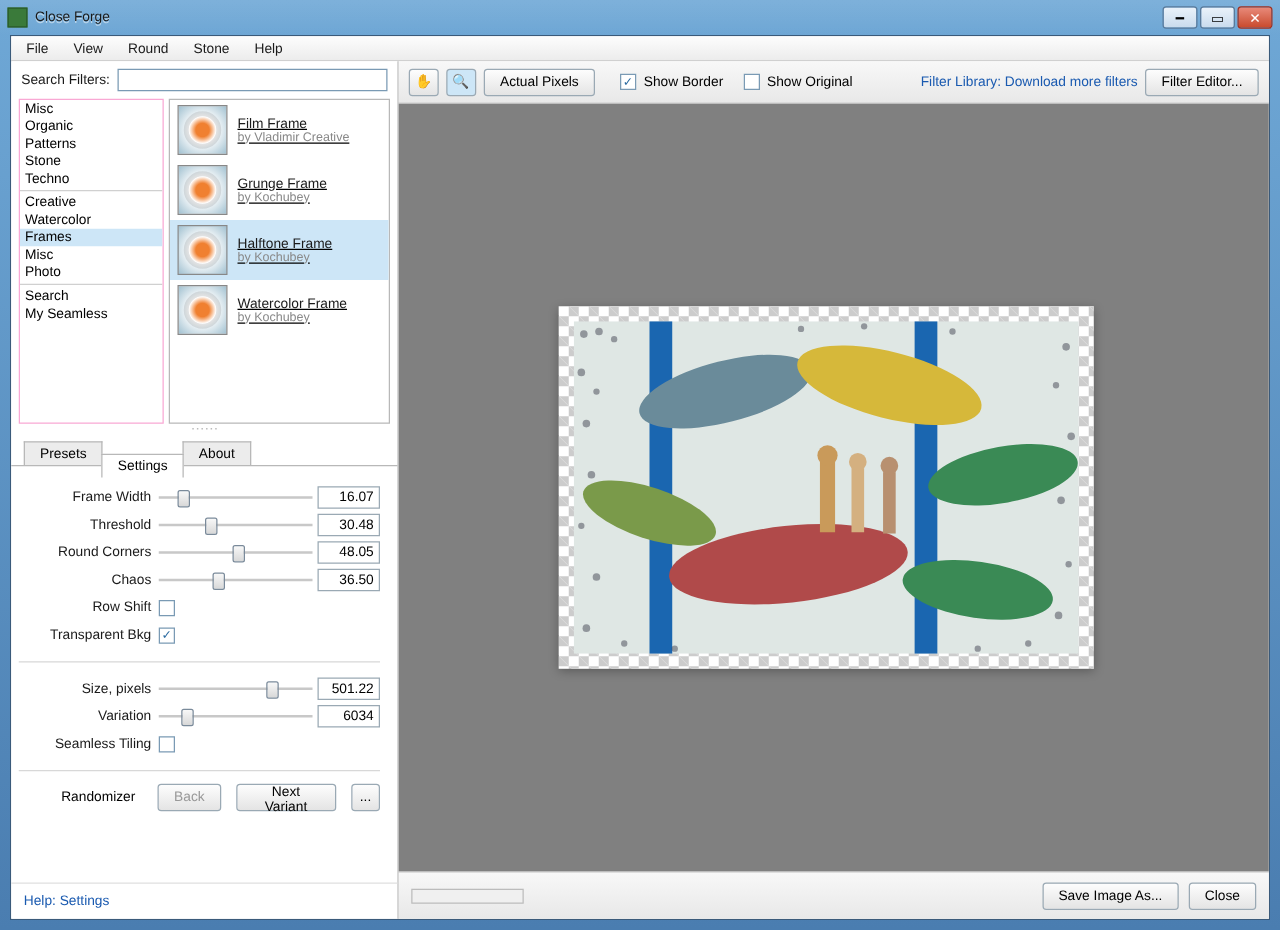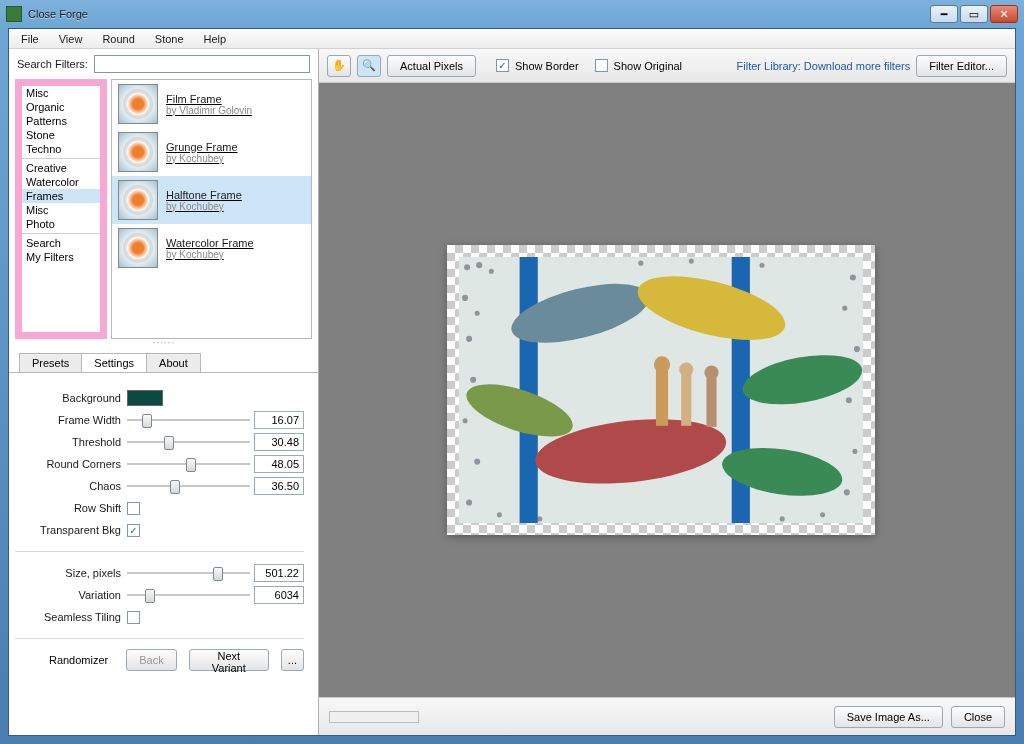--- a/index.html
+++ b/index.html
@@ -26,38 +26,38 @@
 .left { width: 310px; background: #fff; border-right: 1px solid #b0b0b0; display: flex; flex-direction: column; }
 .right { flex: 1; background: #f0f0f0; display: flex; flex-direction: column; }
 
 
 .searchrow { padding: 6px 8px; display: flex; align-items: center; gap: 6px; }
 .searchrow label { color: #1a1a1a; }
 .searchrow input { flex: 1; height: 18px; border: 1px solid #7a9ab4; padding: 0 3px; }
 
 
 .catrow { display: flex; gap: 4px; padding: 0 6px; height: 260px; }
-.catlist { width: 92px; border: 7px solid #f9a8d4; background: #fff; overflow: hidden; }
+.catlist { width: 116px; border: 1px solid #f9a8d4; background: #fff; overflow: hidden; }
 .catlist .cat { padding: 1px 4px; cursor: default; }
 .catlist .cat.sel { background: #cde6f7; }
 .catlist .sep { height: 1px; background: #d0d0d0; margin: 2px 0; }
 .filterlist { flex: 1; border: 1px solid #b8b8b8; background: #fff; overflow: hidden; }
 .flt { display: flex; align-items: center; gap: 8px; padding: 4px 6px; cursor: default; text-decoration: underline; }
 .flt.sel { background: #cde6f7; align-items: center; }
 .flt .thumb { width: 40px; height: 40px; border: 1px solid #888; background: radial-gradient(circle, #f08030 20%, #fff 40%, #a0c0d0 100%); position: relative; }
 .flt .thumb::after { content: ""; position: absolute; inset: 4px; border: 4px solid rgba(0,0,0,0.1); border-radius: 50%; }
 .flt .meta .name { color: #1a1a1a; }
 .flt .meta .author { color: #888; font-size: 10px; }
 
 .gripper { height: 6px; display: flex; justify-content: center; align-items: center; color: #bbb; cursor: row-resize; }
 
 
 .tabs { display: flex; padding: 8px 10px 0 10px; gap: 0; border-bottom: 1px solid #b8b8b8; }
 .tab { padding: 3px 12px; border: 1px solid #b8b8b8; border-bottom: none; background: #ececec; margin-right: -1px; cursor: default; }
-.tab.sel { background: #fff; position: relative; top: 0; }
+.tab.sel { background: #fff; position: relative; top: 10px; }
 
 
 .settings { padding: 14px 14px 10px 6px; flex: 1; overflow: auto; }
 .row { display: flex; align-items: center; height: 22px; }
 .row .lbl { width: 112px; text-align: right; padding-right: 6px; color: #1a1a1a; }
 .row .val { width: 50px; height: 18px; border: 1px solid #9aa9b4; text-align: right; padding: 0 4px; margin-left: 4px; background: #fff; }
 .slider { flex: 1; height: 16px; position: relative; }
 .slider .track { position: absolute; left: 0; right: 0; top: 7px; height: 2px; background: #c8c8c8; }
 .slider .thumb { position: absolute; top: 2px; width: 10px; height: 14px; background: linear-gradient(to bottom, #f8f8f8, #d8d8d8); border: 1px solid #7a8a9a; border-radius: 2px; cursor: pointer; }
 .swatch { width: 36px; height: 16px; border: 1px solid #666; display: inline-block; }
@@ -129,28 +129,28 @@
           <div class="cat">Stone</div>
           <div class="cat">Techno</div>
           <div class="sep"></div>
           <div class="cat">Creative</div>
           <div class="cat">Watercolor</div>
           <div class="cat sel">Frames</div>
           <div class="cat">Misc</div>
           <div class="cat">Photo</div>
           <div class="sep"></div>
           <div class="cat">Search</div>
-          <div class="cat">My Filters</div>
+          <div class="cat">My Seamless</div>
         </div>
         <div class="filterlist">
           <div class="flt">
             <div class="thumb"></div>
             <div class="meta">
                 <div class="name">Film Frame</div>
-                <div class="author">by Vladimir Golovin</div>
+                <div class="author">by Vladimir Creative</div>
               </div>
           </div>
           <div class="flt">
             <div class="thumb"></div>
             <div class="meta">
                 <div class="name">Grunge Frame</div>
                 <div class="author">by Kochubey</div>
               </div>
           </div>
           <div class="flt sel">
@@ -173,24 +173,20 @@
       <div class="gripper">⋯⋯</div>
 
       <div class="tabs">
         <div class="tab">Presets</div>
         <div class="tab sel">Settings</div>
         <div class="tab">About</div>
       </div>
 
       <div class="settings">
         <div class="row">
-          <div class="lbl">Background</div>
-          <span class="swatch" style="background:#0b4a40"></span>
-        </div>
-        <div class="row">
           <div class="lbl">Frame Width</div>
           <div class="slider">
               <div class="track"></div>
               <div class="thumb" style="left:12%"></div>
             </div>
           <input class="val" value="16.07" style="">
         </div>
         <div class="row">
           <div class="lbl">Threshold</div>
           <div class="slider">
@@ -250,20 +246,21 @@
         <div class="hr"></div>
 
         <div class="randrow">
           <span style="width:78px;text-align:right;padding-right:6px;">Randomizer</span>
           <button class="btn disabled">Back</button>
           <button class="btn">Next Variant</button>
           <button class="btn small">...</button>
         </div>
       </div>
 
+      <div class="helplink">Help: Settings</div>
     </div>
 
     <div class="right">
       <div class="toolbar">
         <div class="toolbtn">
             <span>✋</span>
           </div>
         <div class="toolbtn sel">
             <span>🔍</span>
           </div>

